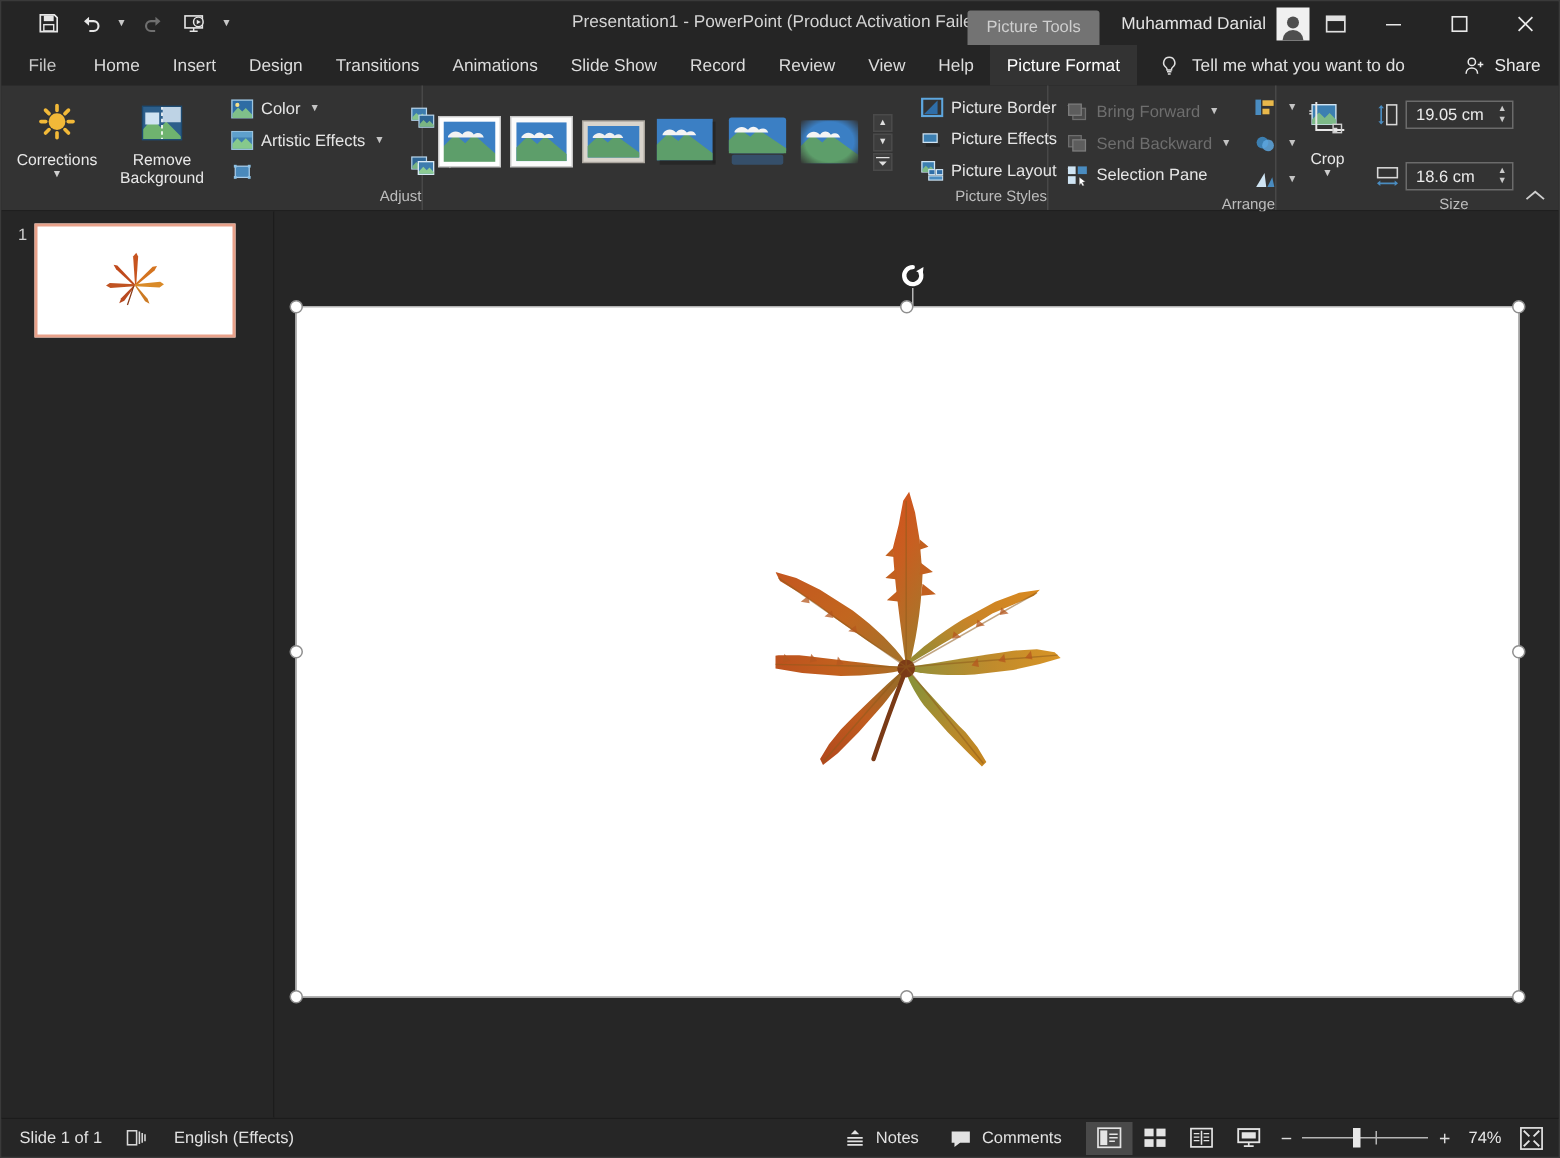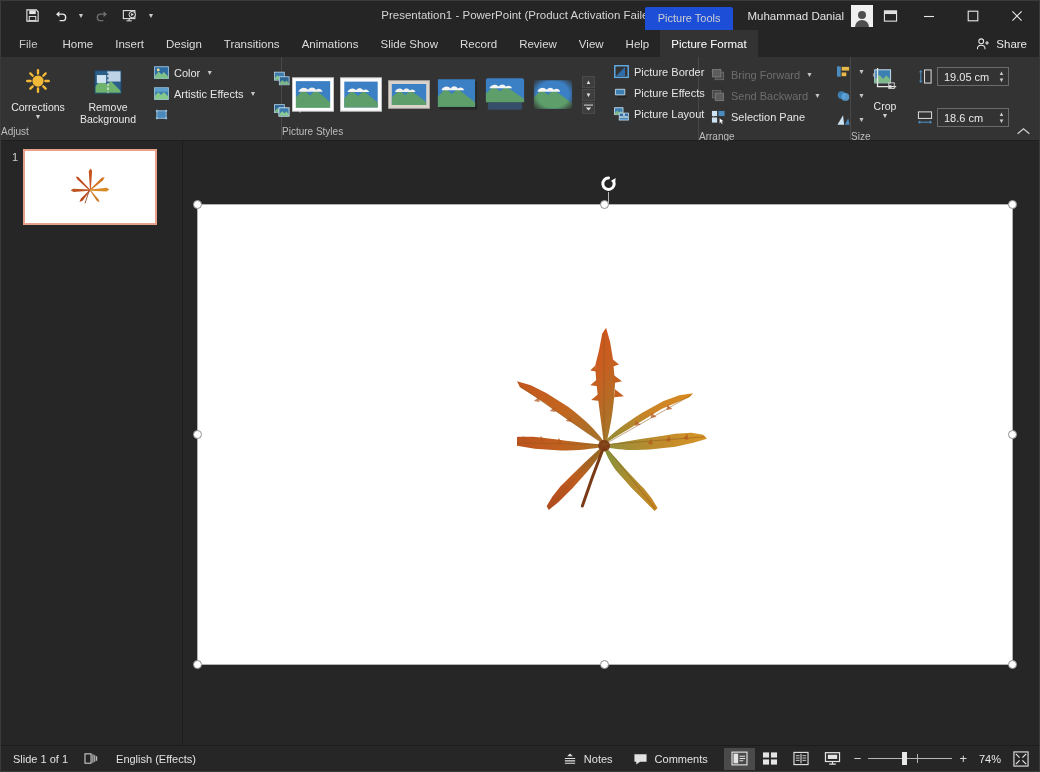--- a/index.html
+++ b/index.html
@@ -41,21 +41,21 @@
     height: 29px; line-height: 29px;
     text-align: center;
     color: #d4d4d4; font-size: 11.5px;
     pointer-events: none;
   }
   .tb-right {
     margin-left: auto; display: flex; align-items: center;
     height: 29px; position: relative; z-index: 3;
   }
   .picture-tools-tab {
-    background: #1d4ed8;
+    background: #737373;
     color: #cfcfcf; font-size: 11px;
     padding: 5px 13px 6px 13px;
     margin-right: 14px;
     align-self: flex-end;
     border-top-left-radius: 2px; border-top-right-radius: 2px;
   }
   .acct-name { color: #e2e2e2; font-size: 11.5px; padding-right: 7px; }
   .acct-avatar {
     width: 22px; height: 22px; background: #f0f0f0;
     display: flex; align-items: end; justify-content: center;
@@ -105,21 +105,21 @@
   }
   .rgroup {
     display: flex; flex-direction: column;
     position: relative;
     border-right: 1px solid #484848;
   }
   .rgroup:last-child { border-right: none; }
   .rgroup-body { flex: 1; display: flex; align-items: stretch; padding: 3px 5px 0 5px; }
   .rgroup-label {
     height: 15px; line-height: 13px;
-    text-align: left; color: #bdbdbd; font-size: 10px;
+    text-align: right; color: #bdbdbd; font-size: 10px;
     position: relative;
   }
 
   .bigbtn {
     display: flex; flex-direction: column; align-items: center; justify-content: flex-start;
     color: #e8e8e8; font-size: 10.5px; text-align: center;
     padding: 3px 6px 0 6px; line-height: 12px;
     min-width: 52px;
   }
   .bigbtn .lbl { margin-top: 3px; }
@@ -323,20 +323,29 @@
     <div class="tab">Design</div>
     <div class="tab">Transitions</div>
     <div class="tab">Animations</div>
     <div class="tab">Slide Show</div>
     <div class="tab">Record</div>
     <div class="tab">Review</div>
     <div class="tab">View</div>
     <div class="tab">Help</div>
     <div class="tab active">Picture Format</div>
 
+    <div class="tellme">
+      <span class="icon16">
+        <svg width="13" height="14" viewBox="0 0 14 15">
+            <path d="M7 1.2a4 4 0 0 0-2.4 7.2c.5.4.8 1 .8 1.6v.4h3.2v-.4c0-.6.3-1.2.8-1.6A4 4 0 0 0 7 1.2z" fill="none" stroke="#e0e0e0" stroke-width="1.1"></path>
+            <path d="M5.4 11.7h3.2M6 13.3h2" stroke="#e0e0e0" stroke-width="1.1"></path>
+          </svg>
+      </span>
+      <span>Tell me what you want to do</span>
+    </div>
 
     <div class="share-btn">
       <span class="icon16">
         <svg width="14" height="14" viewBox="0 0 15 15">
             <circle cx="5.6" cy="4.6" r="2.6" fill="none" stroke="#eaeaea" stroke-width="1.1"></circle>
             <path d="M1.5 13c0-2.5 1.8-4.1 4.1-4.1s4.1 1.6 4.1 4.1" fill="none" stroke="#eaeaea" stroke-width="1.1"></path>
             <path d="M11.8 4.4v4M9.8 6.4h4" stroke="#eaeaea" stroke-width="1.1"></path>
           </svg>
       </span>
       <span>Share</span>

